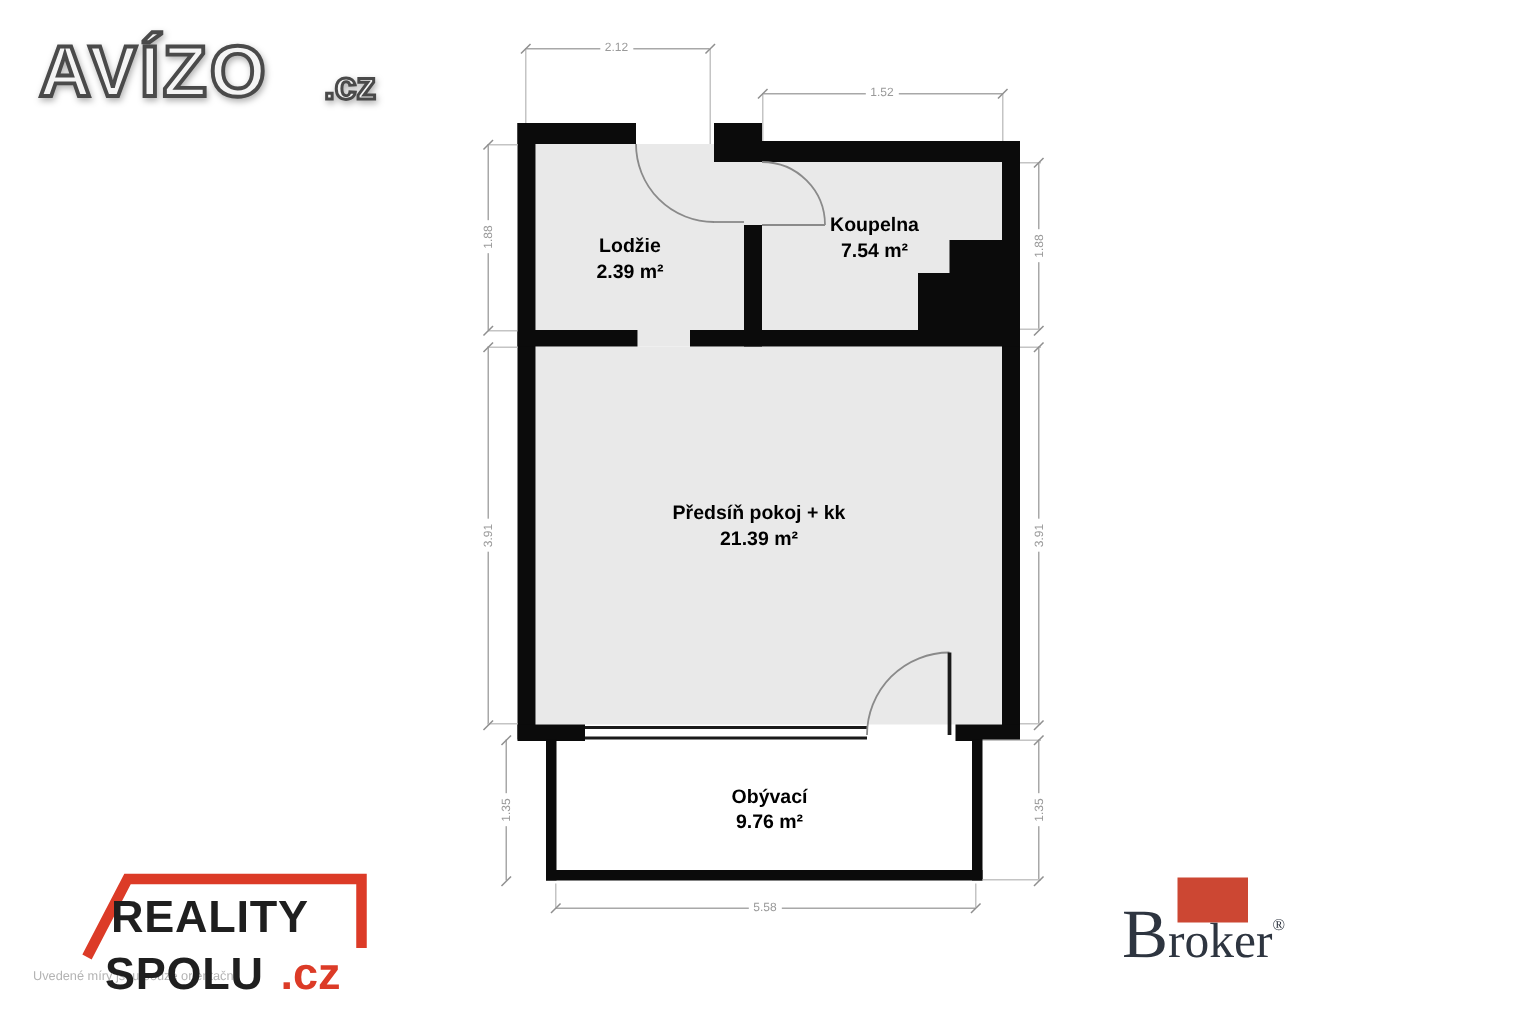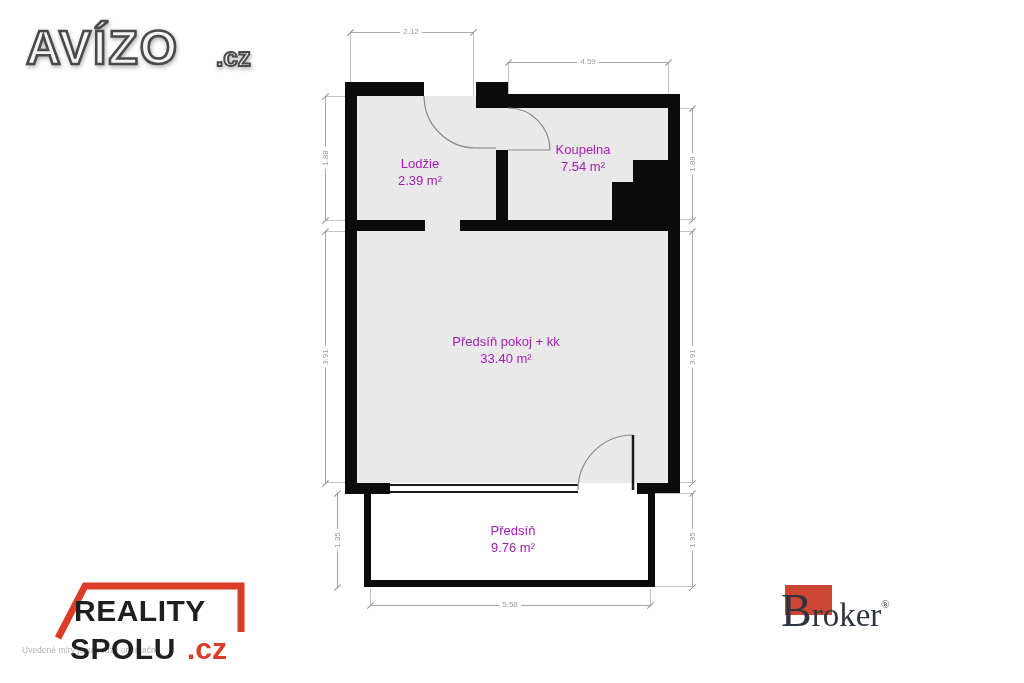--- a/index.html
+++ b/index.html
@@ -7,30 +7,30 @@
          font-family:"Liberation Sans",sans-serif;}
   .wall{position:absolute;background:#0b0b0b;}
   .floor{position:absolute;background:#e9e9e9;}
   .window{position:absolute;background:#ffffff;border-top:2px solid #1a1a1a;border-bottom:2px solid #1a1a1a;box-sizing:border-box;}
   .dimline{position:absolute;background:#a8a8a8;}
   .extline{position:absolute;background:#c4c4c4;}
   .tick{position:absolute;width:9px;height:1px;background:#8f8f8f;transform:rotate(-45deg);}
   .dimlabel{position:absolute;transform:translate(-50%,-50%);background:#fff;padding:0 3px;
             font-size:8px;color:#9a9a9a;white-space:nowrap;line-height:1;}
   .dimlabel.rot{transform:translate(-50%,-50%) rotate(-90deg);}
-  .roomlabel{position:absolute;transform:translate(-50%,-50%);text-align:center;color:#a21caf;
-             font-size:13px;line-height:1.3;white-space:nowrap;}
+  .roomlabel{position:absolute;transform:translate(-50%,-50%);text-align:center;color:#000000;
+             font-size:13px;line-height:1.3;white-space:nowrap;font-weight:bold;}
   .svg-overlay{position:absolute;left:0;top:0;pointer-events:none;}
   .avizo-logo{position:absolute;left:18px;top:6px;filter:drop-shadow(1px 2px 2px rgba(0,0,0,0.30));}
   .reality-logo{position:absolute;left:14px;top:576px;}
   .disclaimer{position:absolute;left:22px;top:645px;font-size:8.5px;color:#b3b3b3;z-index:0;}
   .broker{position:absolute;left:748px;top:584px;width:272px;height:92px;
           font-family:"Liberation Serif",serif;color:#2e3540;}
   .broker .sq{position:absolute;left:37px;top:1px;width:47px;height:30px;background:#cc4733;z-index:0;}
-  .broker .l1{position:absolute;left:0;top:0;z-index:1;margin-left:33px;}
+  .broker .l1{position:absolute;left:0;top:12px;z-index:1;}
   .broker .l2{position:absolute;left:31px;top:24px;z-index:1;}
   .broker .big{font-size:46px;}
   .broker .med{font-size:33px;}
   .broker .reg{font-size:11px;vertical-align:18px;}
 </style>
 </head>
 <body>
 
 <div class="stage">
 
@@ -72,21 +72,21 @@
   <div class="extline" style="left:473px;top:32px;width:1px;height:64px;"></div>
   <div class="tick" style="left:346px;top:32px;"></div>
   <div class="tick" style="left:469px;top:32px;"></div>
   <span class="dimlabel" style="left:411px;top:32px;">2.12</span>
 
   <div class="dimline" style="left:508px;top:62px;width:160px;height:1px;"></div>
   <div class="extline" style="left:508px;top:62px;width:1px;height:32px;"></div>
   <div class="extline" style="left:668px;top:62px;width:1px;height:32px;"></div>
   <div class="tick" style="left:504px;top:62px;"></div>
   <div class="tick" style="left:664px;top:62px;"></div>
-  <span class="dimlabel" style="left:588px;top:62px;">4.59</span>
+  <span class="dimlabel" style="left:588px;top:62px;">1.52</span>
 
   <div class="dimline" style="left:325px;top:96px;width:1px;height:124px;"></div>
   <div class="extline" style="left:325px;top:96px;width:20px;height:1px;"></div>
   <div class="extline" style="left:325px;top:220px;width:20px;height:1px;"></div>
   <div class="tick" style="left:321px;top:96px;"></div>
   <div class="tick" style="left:321px;top:220px;"></div>
   <span class="dimlabel rot" style="left:326px;top:158px;">1.88</span>
 
   <div class="dimline" style="left:692px;top:108px;width:1px;height:112px;"></div>
   <div class="extline" style="left:680px;top:108px;width:14px;height:1px;"></div>
@@ -131,24 +131,24 @@
   <div class="roomlabel" style="left:420px;top:173px;">
     <div>Lodžie</div>
     <div>2.39 m²</div>
   </div>
   <div class="roomlabel" style="left:583px;top:159px;">
     <div>Koupelna</div>
     <div>7.54 m²</div>
   </div>
   <div class="roomlabel" style="left:506px;top:351px;">
     <div>Předsíň pokoj + kk</div>
-    <div>33.40 m²</div>
+    <div>21.39 m²</div>
   </div>
   <div class="roomlabel" style="left:513px;top:540px;">
-    <div>Předsíň</div>
+    <div>Obývací</div>
     <div>9.76 m²</div>
   </div>
 
   <svg class="avizo-logo" width="280" height="90" viewBox="0 0 280 90">
     <text x="8" y="58" font-family="Liberation Sans, sans-serif" font-size="48" font-weight="900" letter-spacing="2" fill="#f4f4f4" stroke="#4a4a4a" stroke-width="2.6">AVÍZO</text>
     <text x="198" y="60" font-family="Liberation Sans, sans-serif" font-size="26" font-weight="900" fill="#f4f4f4" stroke="#4a4a4a" stroke-width="2">.cz</text>
   </svg>
 
   <div class="disclaimer">Uvedené míry jsou pouze orientační</div>
 

